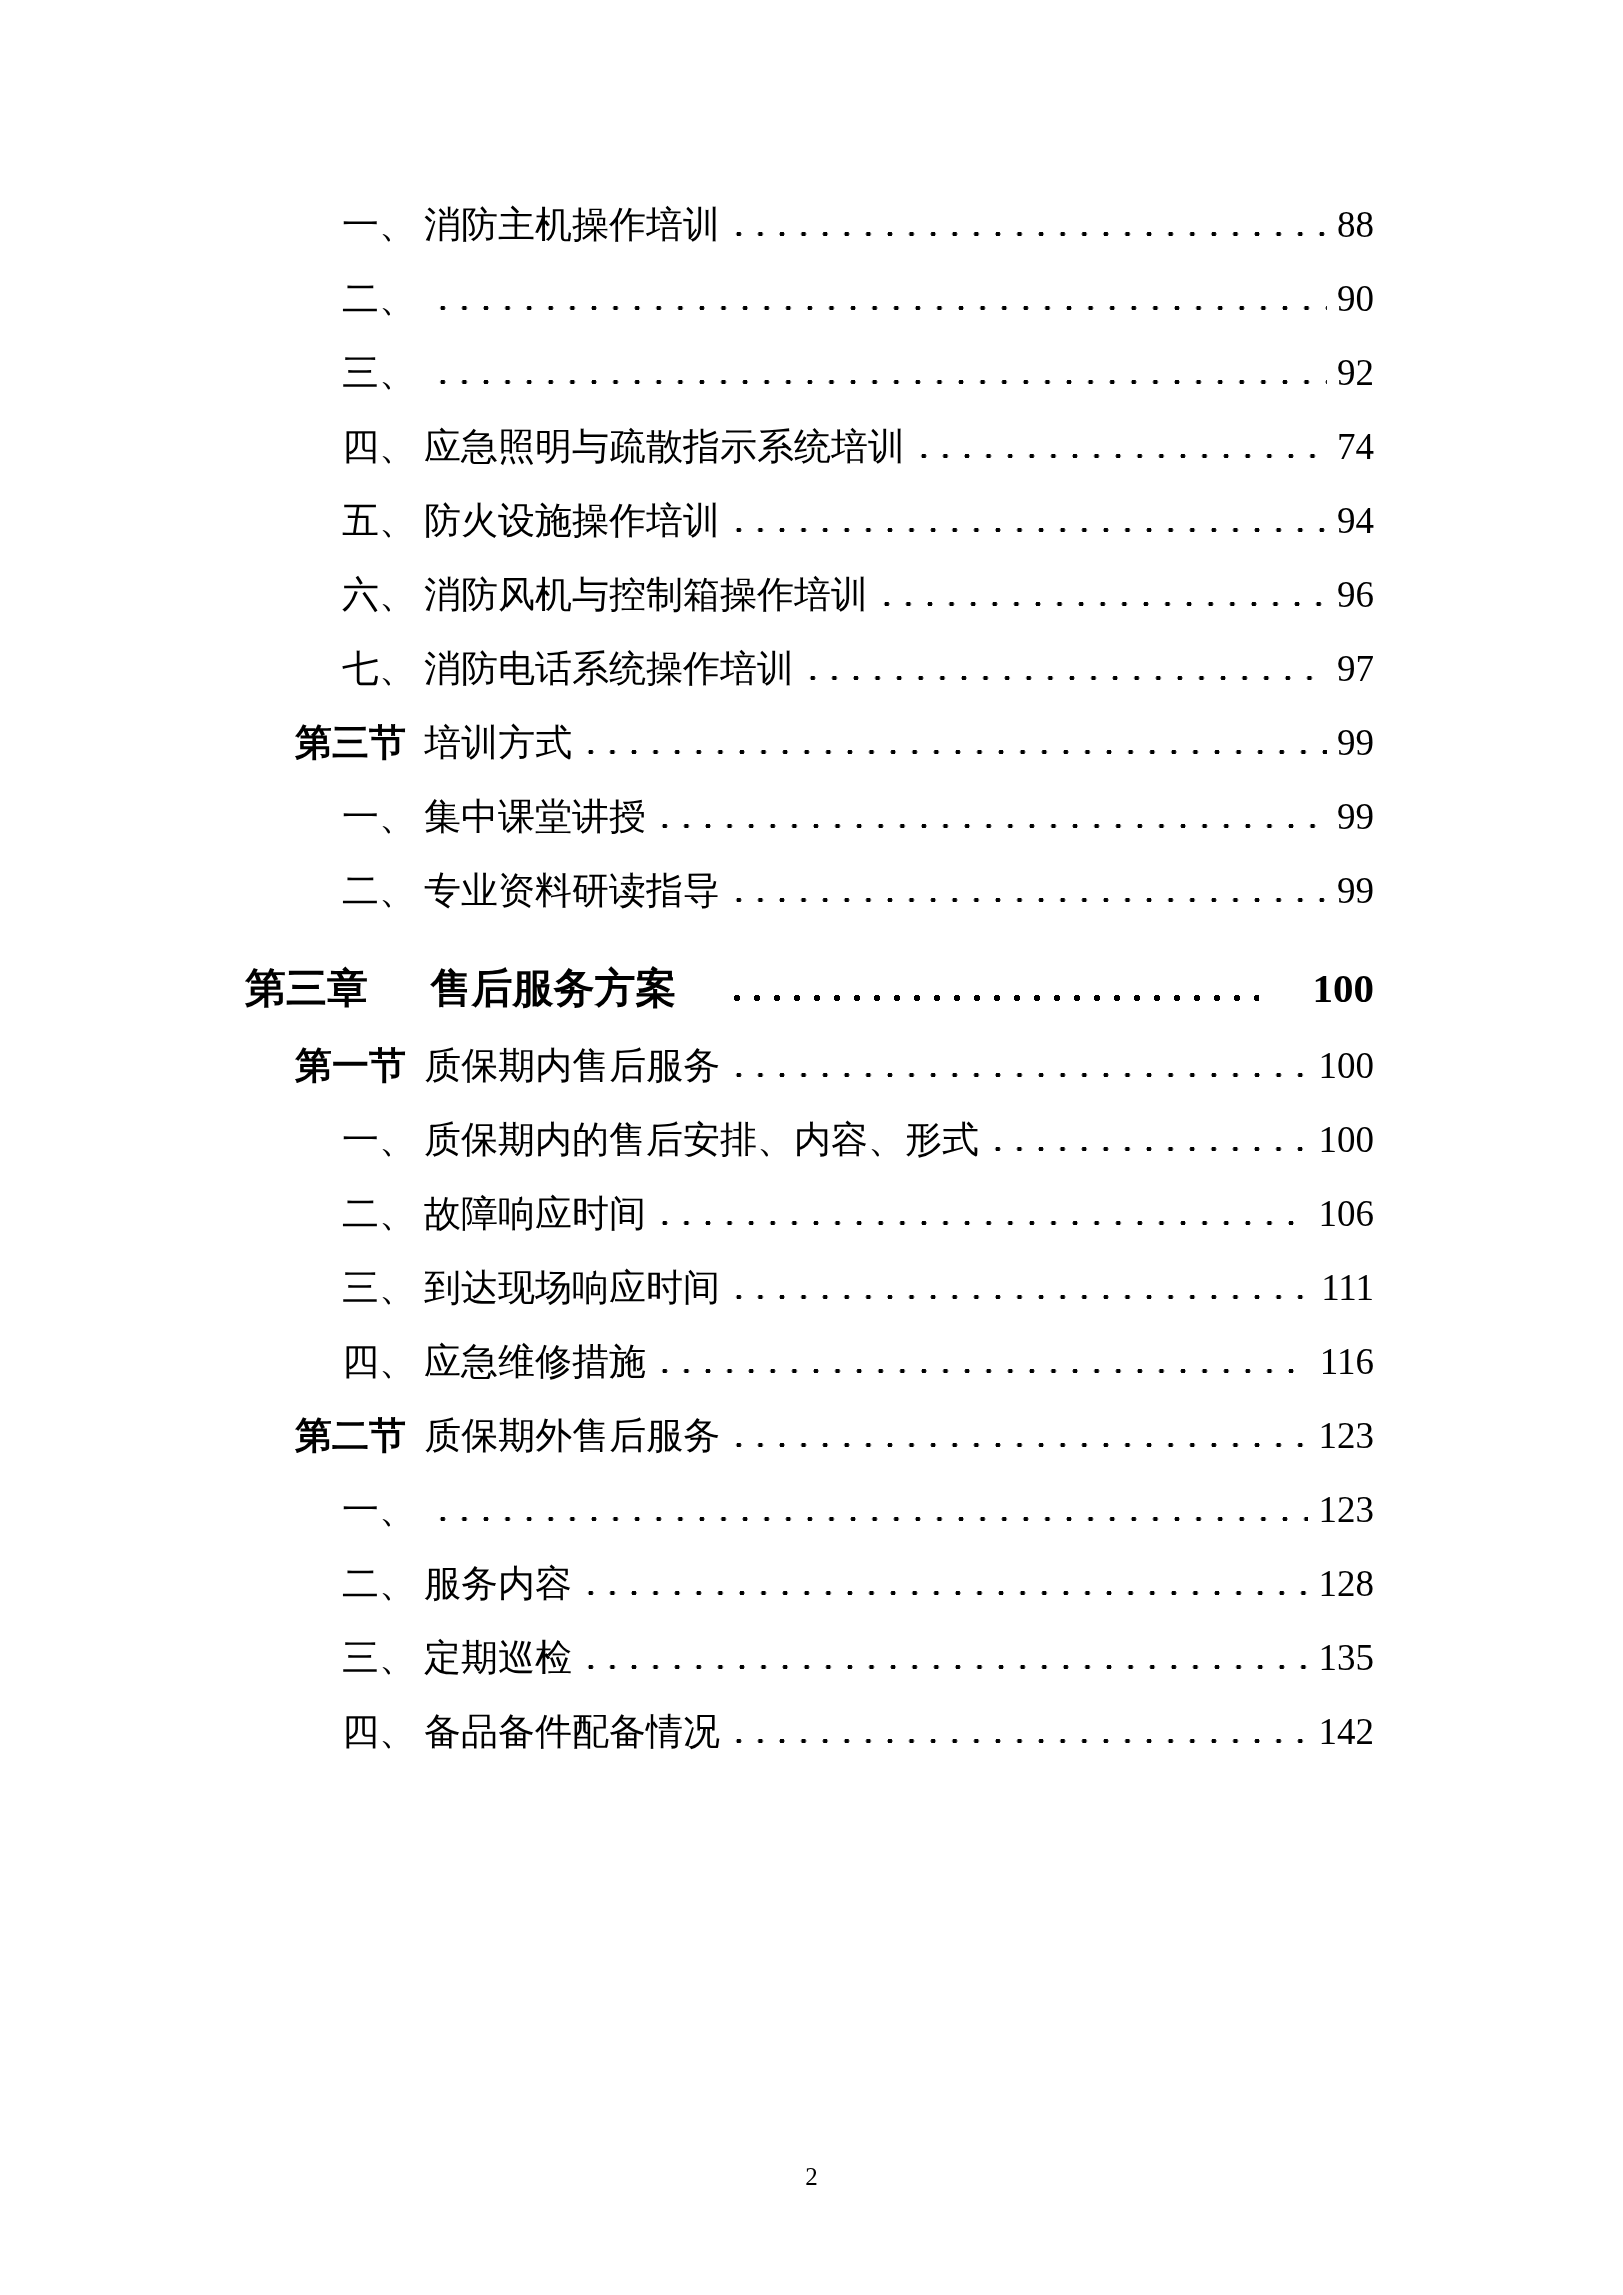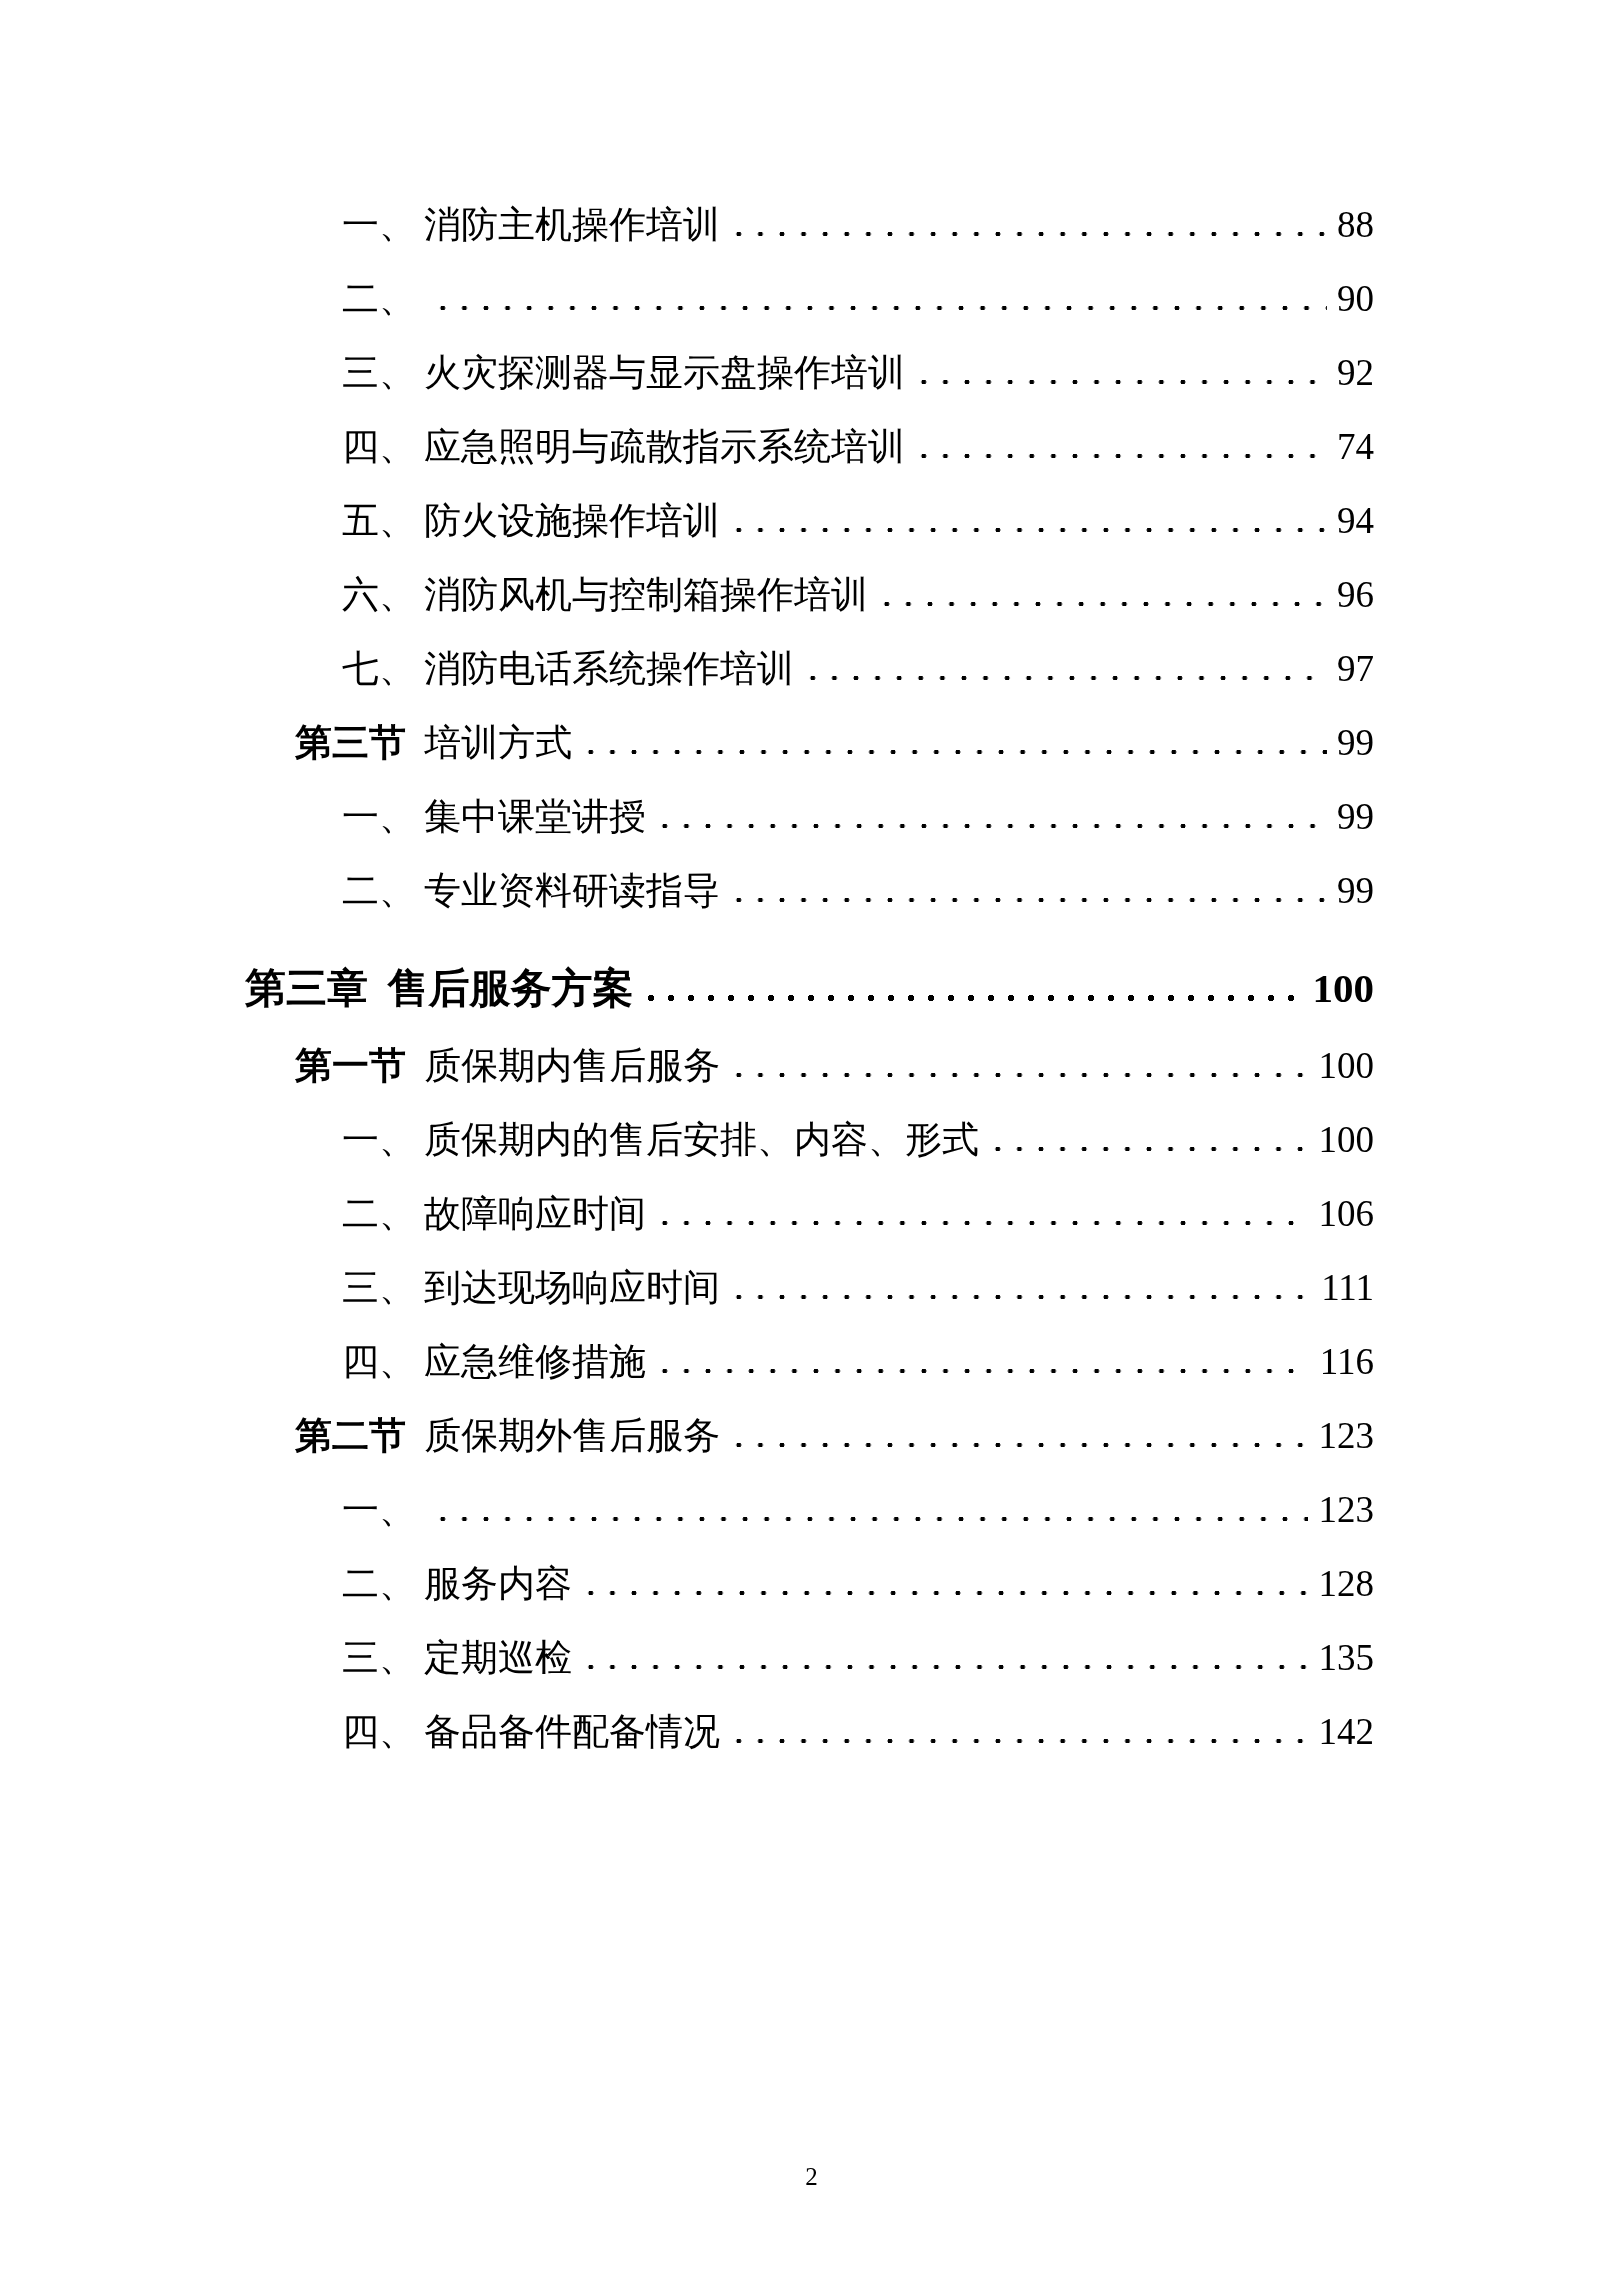--- a/index.html
+++ b/index.html
@@ -44,20 +44,21 @@
     padding-left: 50px;
     font-size: 37px;
   }
   .lvl-section .num { margin-right: 18.3px; font-weight: bold; }
   .lvl-chapter {
     padding-left: 0;
     font-size: 41px;
     font-weight: bold;
     height: 80px;
     margin-top: 21px;
+    gap: 43px;
   }
   .lvl-chapter .num { margin-right: 19.6px; }
   
   .leader {
     flex: 1 1 auto;
     height: 6.5px;
     margin: 0 10.5px 0 7.9px;
     background-image: radial-gradient(circle, #000 2.2px, transparent 2.7px);
     background-size: 21.6px 6.5px;
     background-position: left center;
@@ -93,21 +94,20 @@
         <span class="leader"></span>
         <span class="pagenum">88</span>
       </div>
       <div class="row lvl-item">
         <span class="num">二、</span>
         <span class="leader"></span>
         <span class="pagenum">90</span>
       </div>
       <div class="row lvl-item">
         <span class="num">三、</span>
-        <span class="title">火灾探测器与显示盘操作培训</span>
         <span class="leader"></span>
         <span class="pagenum">92</span>
       </div>
       <div class="row lvl-item">
         <span class="num">四、</span>
         <span class="title">应急照明与疏散指示系统培训</span>
         <span class="leader"></span>
         <span class="pagenum">74</span>
       </div>
       <div class="row lvl-item">

